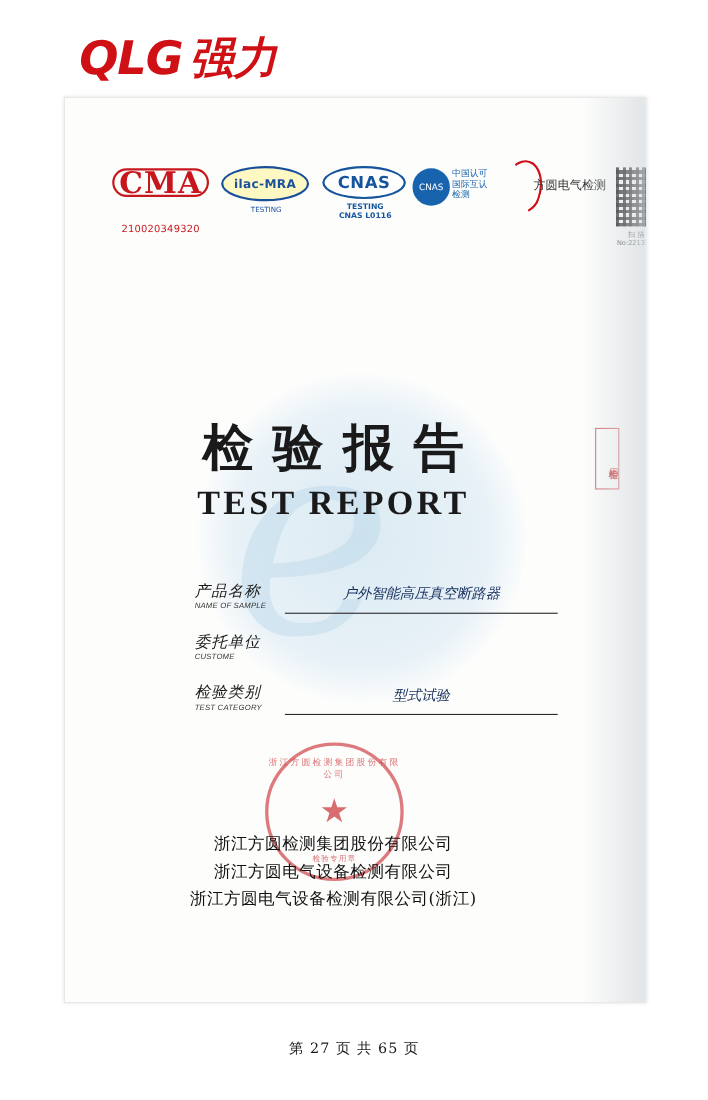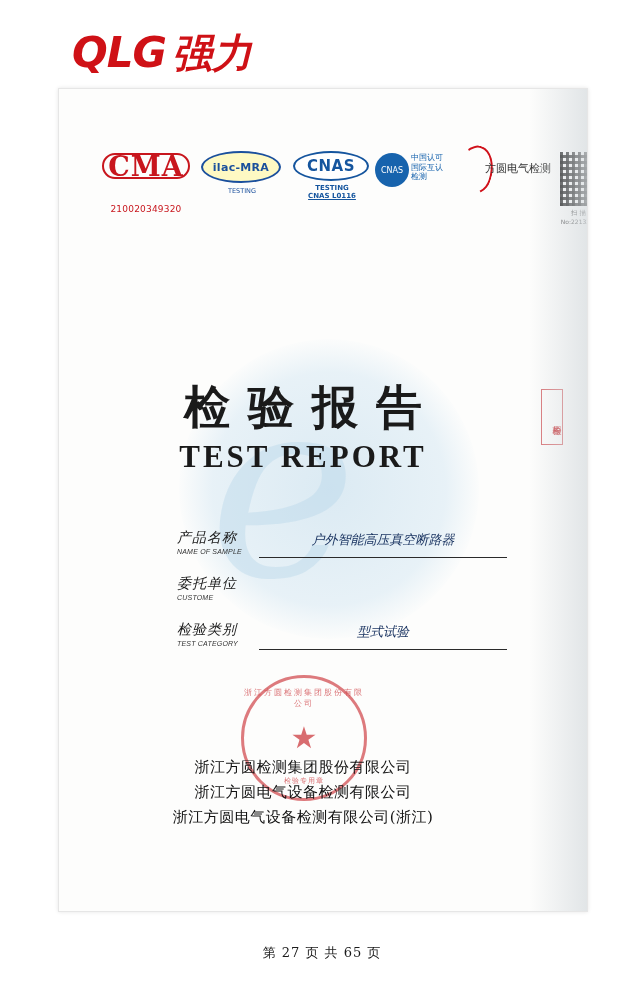--- a/index.html
+++ b/index.html
@@ -173,21 +173,20 @@
     font-size: 7px;
     font-weight: 700;
     color: #15559e;
     margin-top: 3px;
   }
   .cnas-sub2 {
     font-family: "DejaVu Sans", sans-serif;
     font-size: 7px;
     font-weight: 700;
     color: #15559e;
-    text-decoration: underline;
   }
 
   .chn-box { left: 272px; width: 74px; }
   .chn-circle {
     position: absolute;
     left: 0; top: 2px;
     width: 34px; height: 34px;
     border-radius: 50%;
     background: #1763ad;
     color: #fff;

